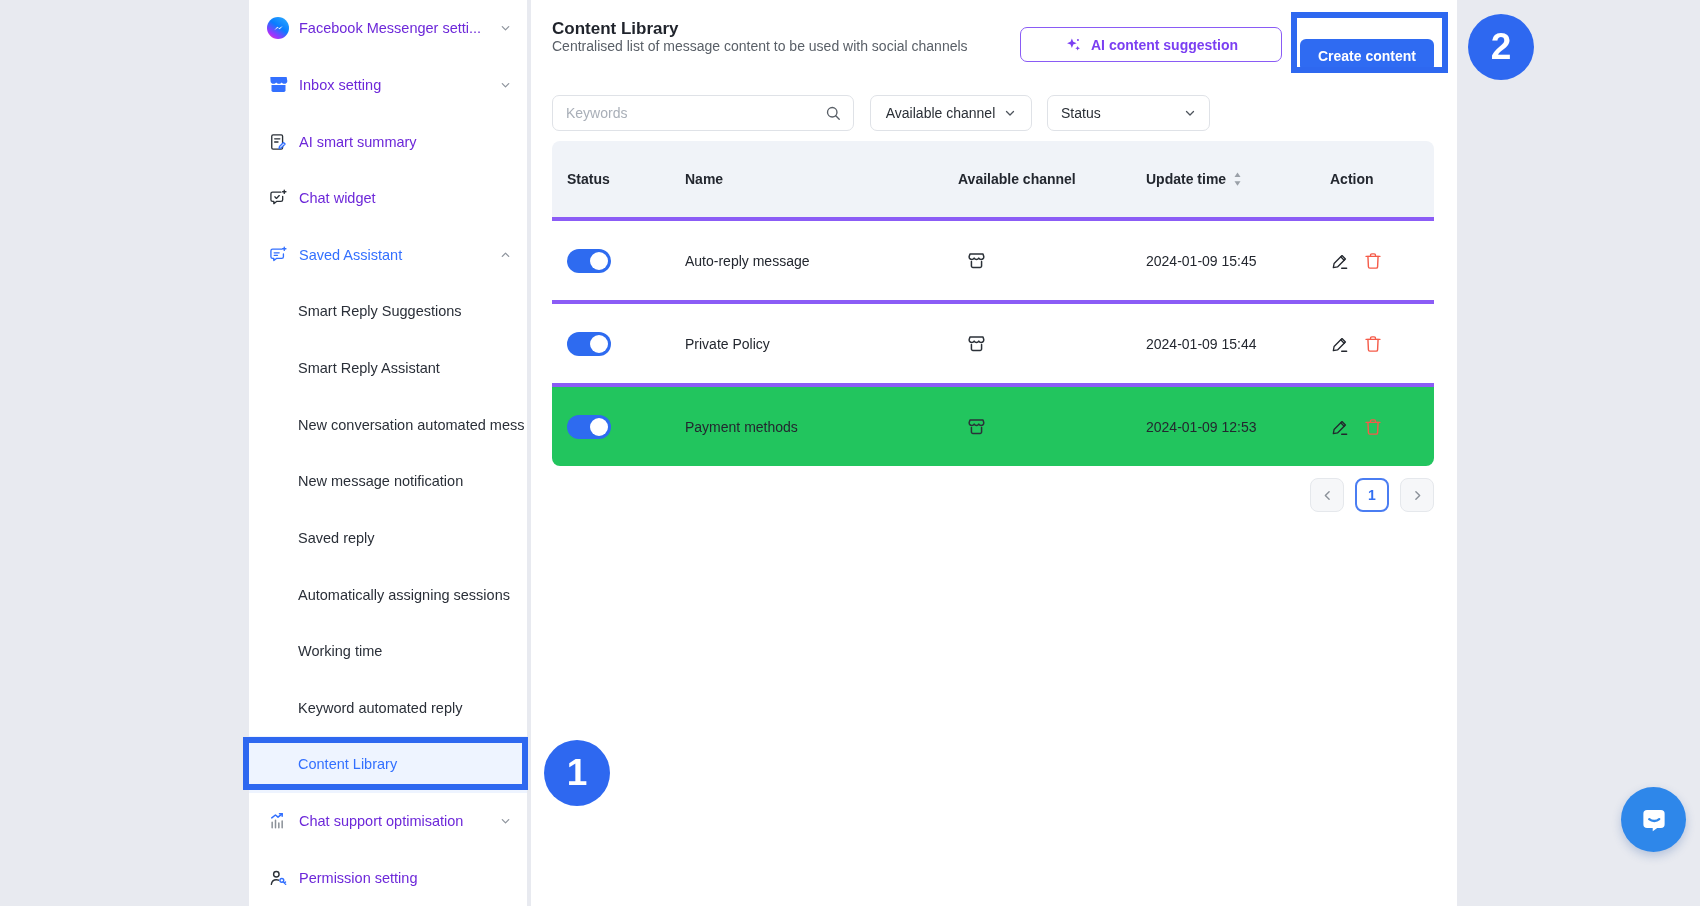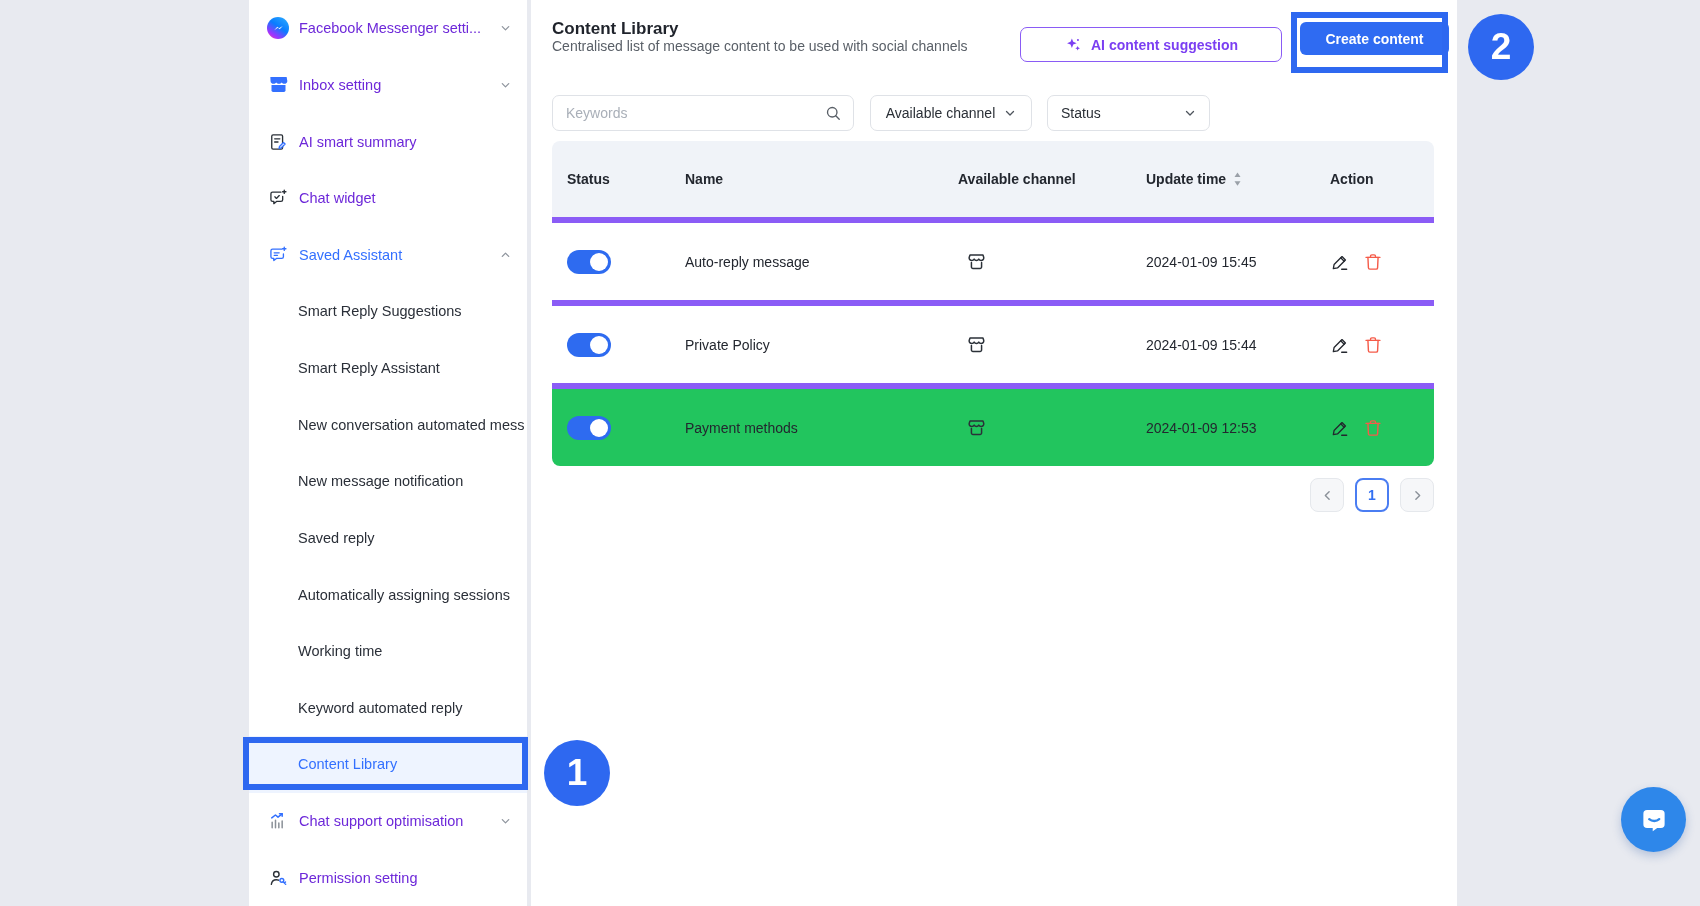--- a/index.html
+++ b/index.html
@@ -32,21 +32,21 @@
   
   .page-title { position:absolute; left:21px; top:19px; font-size:17px; font-weight:700; color:#1f232b; }
   .page-sub   { position:absolute; left:21px; top:38px; font-size:14px; color:#5a6068; }
   .btn-ai {
     position:absolute; left:489px; top:27px; width:262px; height:35px;
     border:1px solid #8a5bf5; border-radius:7px; background:#fff;
     display:flex; align-items:center; justify-content:center; gap:9px;
     font-size:14px; font-weight:600; color:#7b3ff2; cursor:pointer;
   }
   .btn-create {
-    position:absolute; left:769px; top:22px; width:149px; height:33px;
+    position:absolute; left:769px; top:39px; width:134px; height:33px;
     border:none; border-radius:6px; background:#2f6bf2;
     display:flex; align-items:center; justify-content:center;
     font-size:14px; font-weight:600; color:#fff; cursor:pointer;
     font-family:"Liberation Sans", sans-serif;
   }
 
   
   .inp-wrap { position:absolute; left:21px; top:95px; width:302px; height:36px; }
   .inp-wrap input {
     width:100%; height:100%; border:1px solid #dfe2e7; border-radius:7px;
@@ -59,21 +59,21 @@
     position:absolute; top:95px; height:36px; border:1px solid #dfe2e7; border-radius:7px;
     background:#fff; display:flex; align-items:center; font-size:14px; color:#2a2f36; cursor:pointer;
   }
   .dd-channel { left:339px; width:162px; justify-content:center; gap:9px; }
   .dd-status  { left:516px; width:163px; padding:0 13px; justify-content:space-between; }
 
   
   .table { position:absolute; left:21px; top:141px; width:882px; }
   .thead { display:flex; align-items:center; height:76px; background:#f0f3f8; border-radius:8px 8px 0 0;
            font-size:14px; font-weight:700; color:#23272f; }
-  .trow  { display:flex; align-items:center; height:83px; background:#fff; border-top:6px solid #8b5cf6; }
+  .trow  { display:flex; align-items:center; height:83px; background:#fff; border-top:4px solid #8b5cf6; }
   .trow.hl { background:#22c55e; border-radius:0 0 8px 8px; }
   .c  { display:flex; align-items:center; }
   .c1 { width:133px; padding-left:15px; }
   .c2 { width:273px; }
   .c3 { width:188px; padding-left:8px; }
   .c4 { width:174px; }
   .c5 { flex:1; gap:13px; padding-left:10px; }
   .cell-txt { font-size:14px; color:#23272f; }
   .sort { display:flex; flex-direction:column; gap:2px; margin-left:7px; }
   .toggle { width:44px; height:24px; border-radius:12px; background:#2e6bf0; position:relative; cursor:pointer; display:inline-block; }

